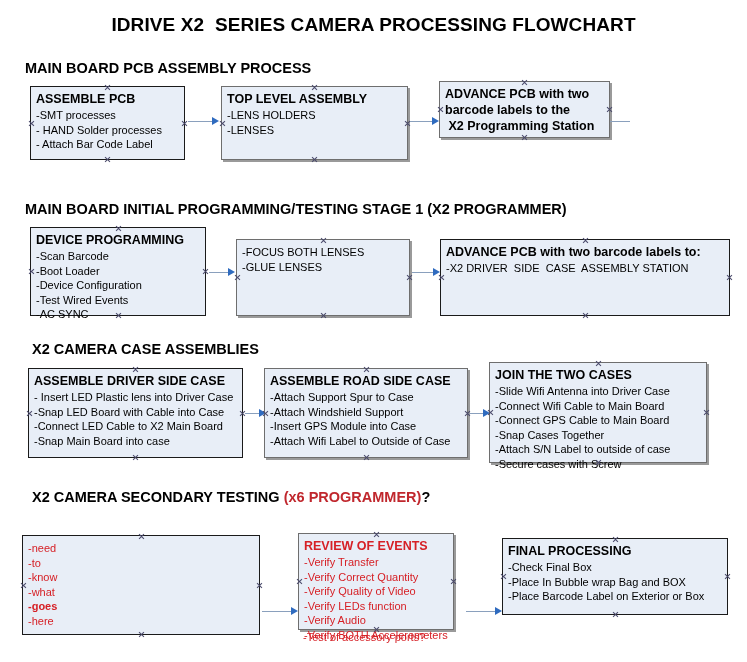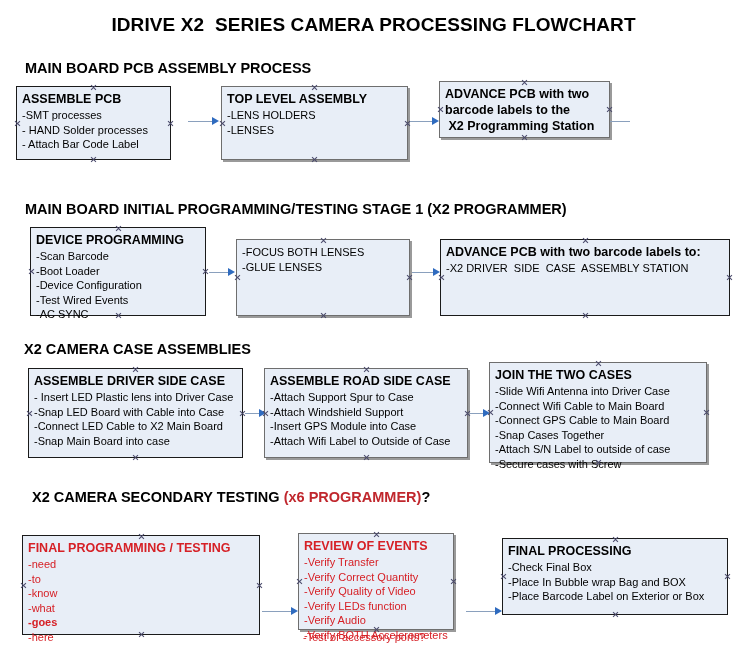--- a/index.html
+++ b/index.html
@@ -119,21 +119,21 @@
 </style>
 </head>
 <body>
 
 <div id="canvas">
 
   <div class="doc-title">IDRIVE X2  SERIES CAMERA PROCESSING FLOWCHART</div>
 
   <div class="section-head" style="left:25px; top:60px;">MAIN BOARD PCB ASSEMBLY PROCESS</div>
 
-  <div class="node" style="left:16px; top:86px; width:155px; height:74px;">
+  <div class="node" style="left:30px; top:86px; width:155px; height:74px;">
     <div class="n-title">ASSEMBLE PCB</div>
     <div class="n-body">
       <div class="n-line">-SMT processes</div>
       <div class="n-line">- HAND Solder processes</div>
       <div class="n-line">- Attach Bar Code Label</div>
     </div>
     <span class="handle" style="left:50%; top:0;"></span>
     <span class="handle" style="left:50%; top:100%;"></span>
     <span class="handle" style="left:0; top:50%;"></span>
     <span class="handle" style="left:100%; top:50%;"></span>
@@ -208,21 +208,21 @@
     <div class="n-title">ADVANCE PCB with two barcode labels to:</div>
     <div class="n-body">
       <div class="n-line">-X2 DRIVER  SIDE  CASE  ASSEMBLY STATION</div>
     </div>
     <span class="handle" style="left:50%; top:0;"></span>
     <span class="handle" style="left:50%; top:100%;"></span>
     <span class="handle" style="left:0; top:50%;"></span>
     <span class="handle" style="left:100%; top:50%;"></span>
   </div>
 
-  <div class="section-head" style="left:24px; top:341px;">X2 CAMERA CASE ASSEMBLIES</div>
+  <div class="section-head" style="left:32px; top:341px;">X2 CAMERA CASE ASSEMBLIES</div>
 
   <div class="node" style="left:28px; top:368px; width:215px; height:90px;">
     <div class="n-title">ASSEMBLE DRIVER SIDE CASE</div>
     <div class="n-body">
       <div class="n-line">- Insert LED Plastic lens into Driver Case</div>
       <div class="n-line">-Snap LED Board with Cable into Case</div>
       <div class="n-line">-Connect LED Cable to X2 Main Board</div>
       <div class="n-line">-Snap Main Board into case</div>
     </div>
     <span class="handle" style="left:50%; top:0;"></span>
@@ -263,21 +263,20 @@
     </div>
     <span class="handle" style="left:50%; top:0;"></span>
     <span class="handle" style="left:50%; top:100%;"></span>
     <span class="handle" style="left:0; top:50%;"></span>
     <span class="handle" style="left:100%; top:50%;"></span>
   </div>
 
   <div class="section-head" style="left:32px; top:489px;"><span>X2 CAMERA SECONDARY TESTING </span><span class="accent">(x6 PROGRAMMER)</span><span class="tail">?</span></div>
 
   <div class="node" style="left:22px; top:535px; width:238px; height:100px;">
-    <div class="n-title red-t" style="color:#d62026;">FINAL PROGRAMMING / TESTING</div>
     <div class="n-body">
       <div class="n-line" style="color:#d62026;">-need</div>
       <div class="n-line" style="color:#d62026;">-to</div>
       <div class="n-line" style="color:#d62026;">-know</div>
       <div class="n-line" style="color:#d62026;">-what</div>
       <div class="n-line" style="color:#d62026;font-weight:bold;">-goes</div>
       <div class="n-line" style="color:#d62026;">-here</div>
     </div>
     <span class="handle" style="left:50%; top:0;"></span>
     <span class="handle" style="left:50%; top:100%;"></span>

